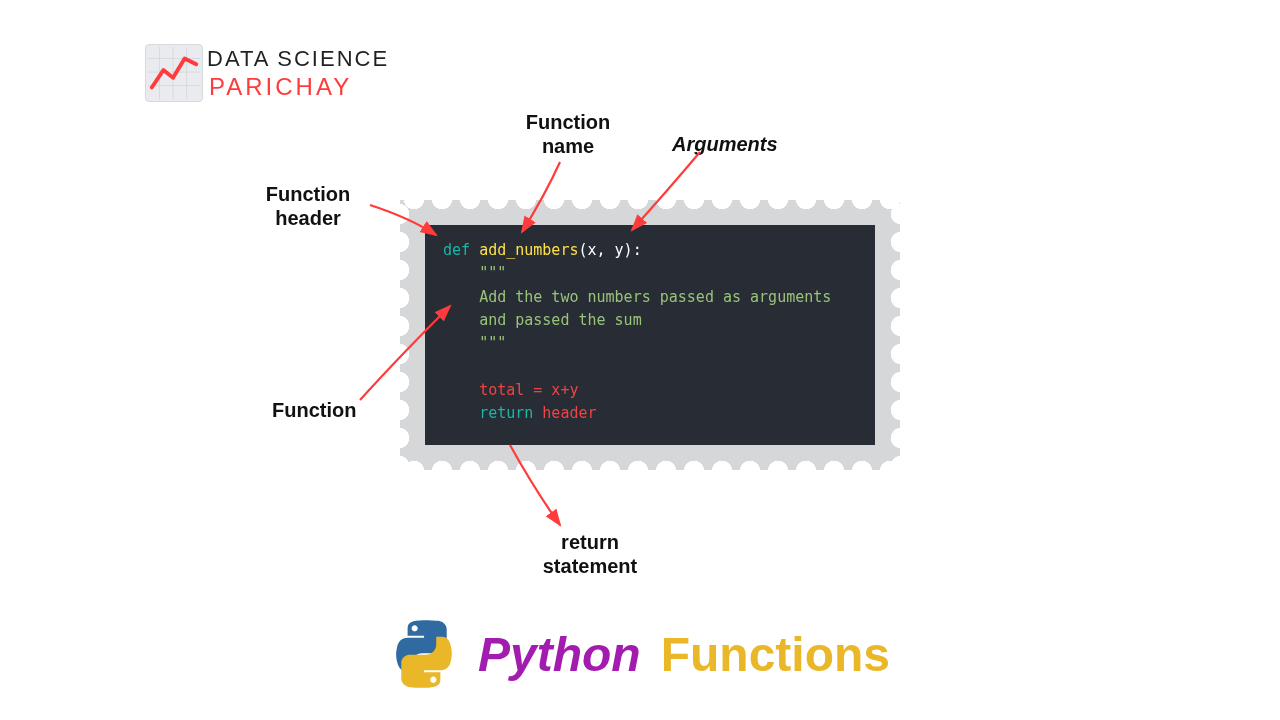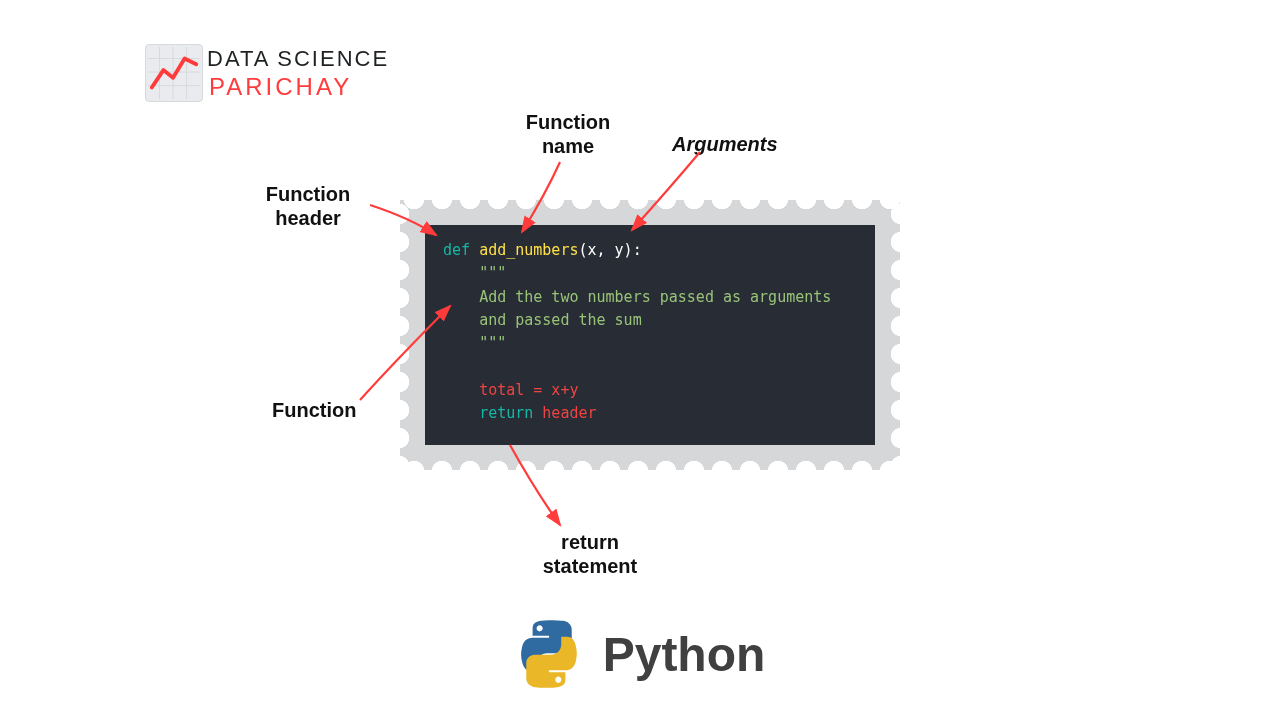--- a/index.html
+++ b/index.html
@@ -108,21 +108,21 @@
     position: absolute;
     bottom: 32px;
     left: 0; right: 0;
     display: flex;
     align-items: center;
     justify-content: center;
     gap: 20px;
     font-weight: 800;
     font-size: 48px;
   }
-  .title .blue  { color: #404040; }
+  .title .blue  { color: #a21caf; font-style: italic; }
   .title .gold  { color: #e9b728; }
   .py-logo svg { width: 68px; height: 68px; display: block; }
 </style>
 </head>
 <body>
 
 <div class="logo-wrap">
   <div class="logo-mark">
     <svg viewBox="0 0 58 58">
       <rect x="2" y="2" width="54" height="54" fill="#e9ebee"></rect>
@@ -186,13 +186,14 @@
 </svg>
 
 <div class="title">
   <span class="py-logo">
     <svg viewBox="0 0 256 255">
       <path d="M126.9 0c-10.6.05-20.7.95-29.6 2.53-26.2 4.63-31 14.3-31 32.2v23.6h62v7.87H66.3c-18 0-33.8 10.8-38.7 31.4-5.7 23.6-5.96 38.4 0 63 4.42 18.3 15 31.4 33 31.4h21.3v-28.3c0-20.5 17.7-38.6 38.7-38.6h61.9c17.2 0 31-14.2 31-31.4V34.7c0-16.8-14.2-29.4-31-32.2C171.8.79 137.5-.05 126.9 0zM92.8 19c6.4 0 11.6 5.3 11.6 11.8 0 6.47-5.2 11.7-11.6 11.7-6.43 0-11.6-5.23-11.6-11.7 0-6.5 5.17-11.8 11.6-11.8z" fill="#2f6aa0"></path>
       <path d="M129.1 255c10.6-.05 20.7-.95 29.6-2.53 26.2-4.63 31-14.3 31-32.2v-23.6h-62v-7.87h61.9c18 0 33.8-10.8 38.7-31.4 5.7-23.6 5.96-38.4 0-63-4.42-18.3-15-31.4-33-31.4h-21.3v28.3c0 20.5-17.7 38.6-38.7 38.6H73.4c-17.2 0-31 14.2-31 31.4v58.9c0 16.8 14.2 29.4 31 32.2 10.7 1.74 45 2.58 55.7 2.53zM163.2 236c-6.4 0-11.6-5.3-11.6-11.8 0-6.47 5.2-11.7 11.6-11.7 6.43 0 11.6 5.23 11.6 11.7 0 6.5-5.17 11.8-11.6 11.8z" fill="#e9b728"></path>
     </svg>
   </span>
   <span class="blue">Python</span>
+  <span class="gold">Functions</span>
 </div>
 
 </body></html>

